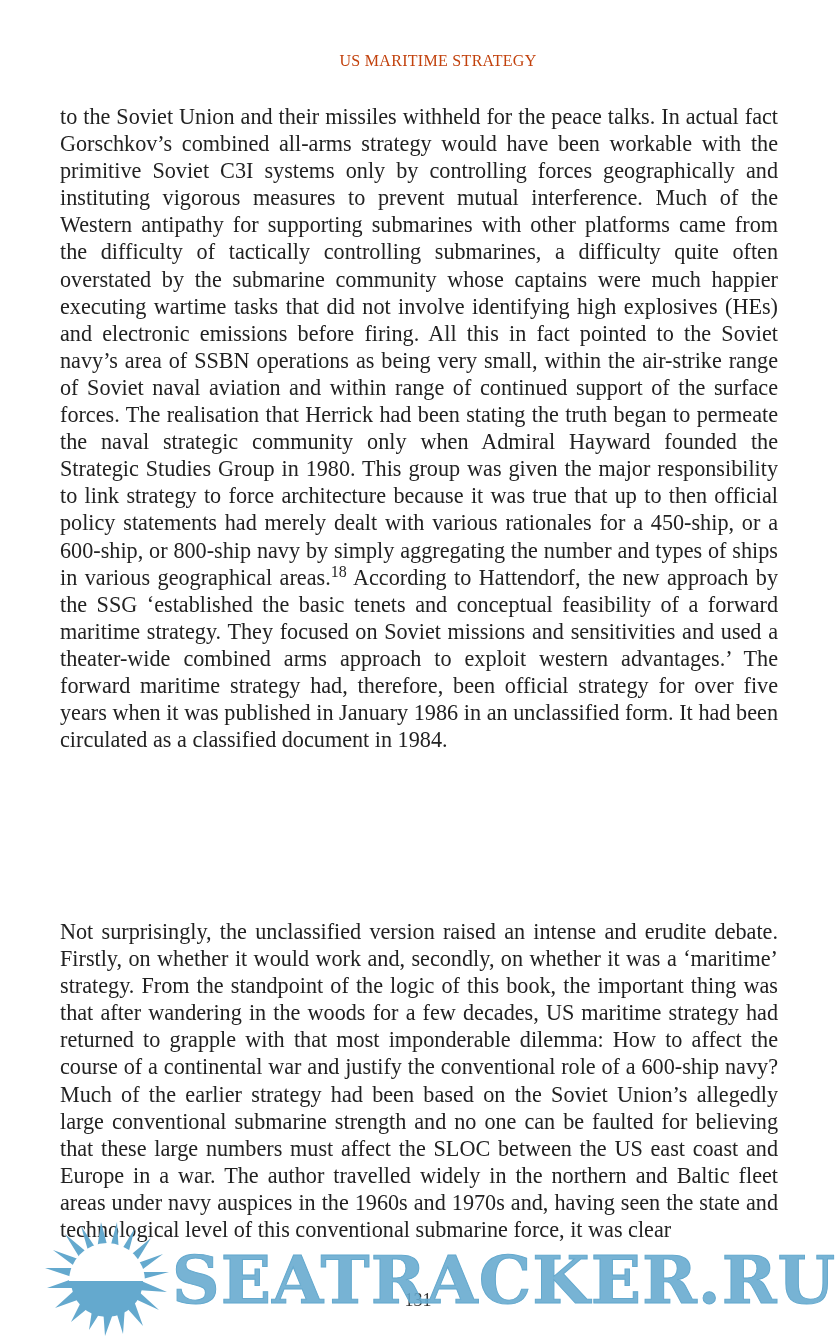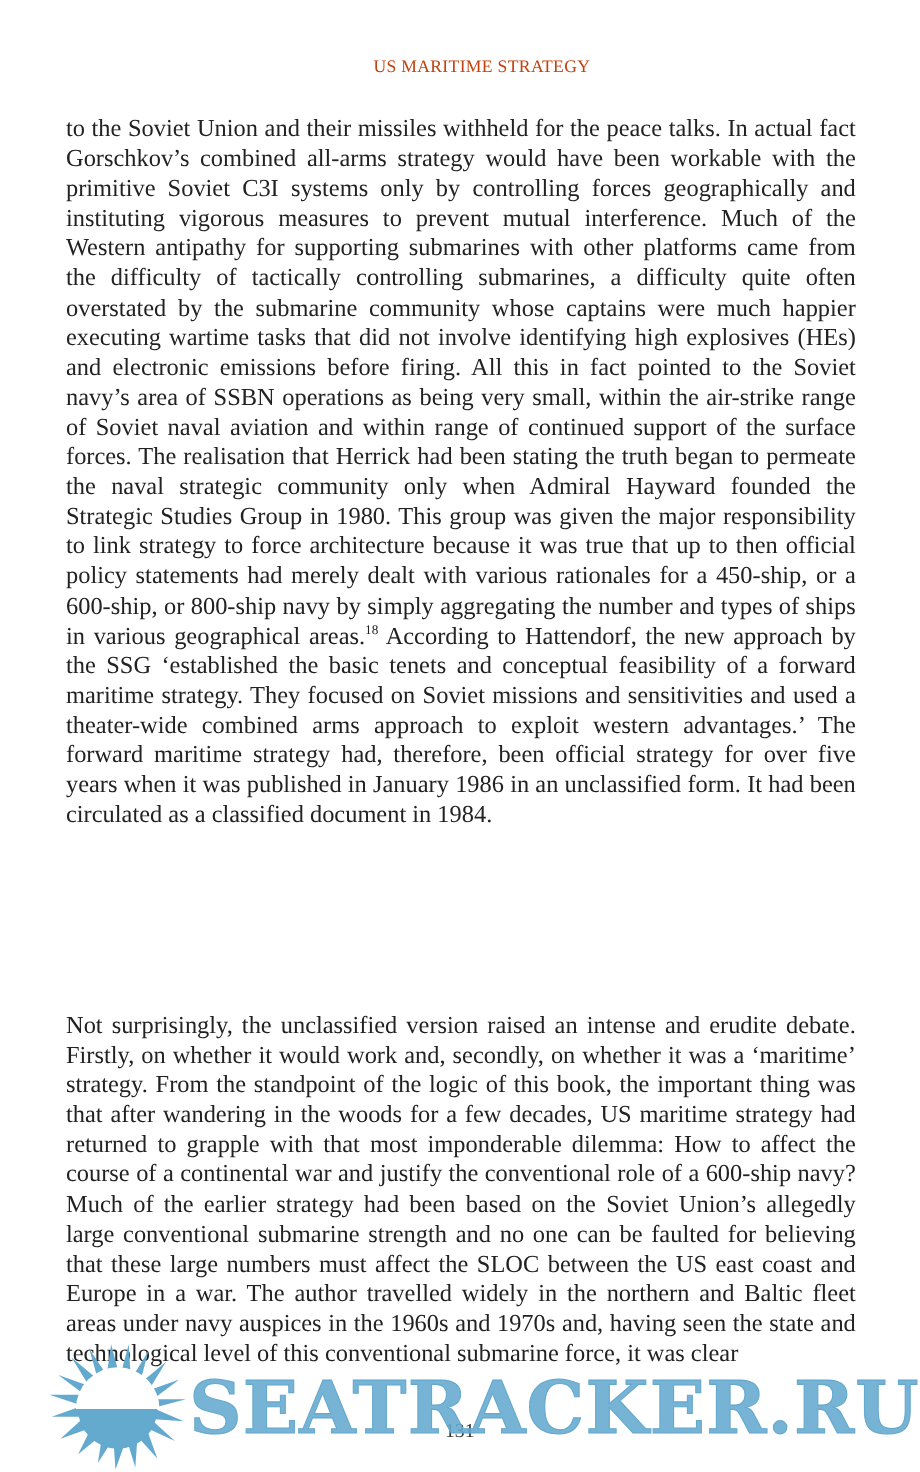--- a/index.html
+++ b/index.html
@@ -13,21 +13,21 @@
     position: absolute; left: 60px; width: 718px;
     font-family: "Liberation Serif", serif; font-size: 22.2px; line-height: 27.1px; color: #222;
     text-align: justify; margin: 0; hyphens: none;
   }
   .p1 { top: 103px; }
   .heading {
     position: absolute; left: 60px; top: 864px;
     font-family: "Liberation Serif", serif; font-style: italic; font-size: 22.2px; color: #222; margin: 0;
   }
   .p2 { top: 918px; }
-  .sup { font-size: 12px; vertical-align: super; line-height: 0; }
+  .sup { font-size: 16px; vertical-align: super; line-height: 0; }
   .page-number {
     position: absolute; top: 1290px; left: 0; width: 836px; text-align: center;
     font-family: "Liberation Serif", serif; font-size: 18px; color: #333;
   }
   .watermark { position: absolute; left: 0; top: 1218px; width: 836px; height: 120px; pointer-events: none; margin-left: 39px; }
   .wm-text {
     position: absolute; left: 133px; top: 1247px;
     font-family: "DejaVu Serif", serif; font-weight: bold; font-size: 66px; letter-spacing: 1px;
     color: rgba(100,169,206,0.88); line-height: 1;
     -webkit-text-stroke: 1px #64a9ce;

